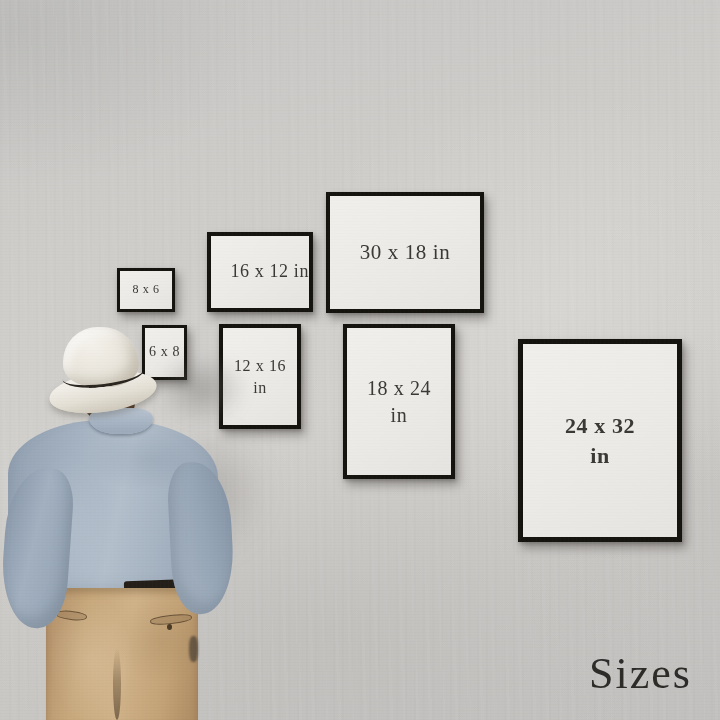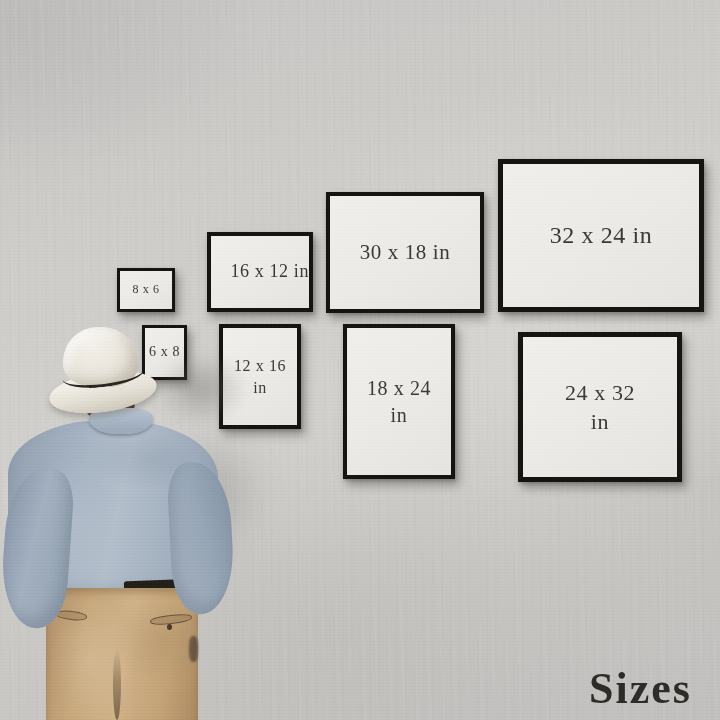--- a/index.html
+++ b/index.html
@@ -33,21 +33,21 @@
     text-align:center;color:#3a3936;letter-spacing:.6px;line-height:1.32;
   }
   .frame .lbl span{display:block;}
   #f-8x6   {left:117px;top:268px;width:58px; height:44px; border-width:3px;font-size:12px;}
   #f-16x12 {left:207px;top:232px;width:106px;height:80px; border-width:4px;font-size:18px;justify-content:flex-end;}
   #f-24x18 {left:326px;top:192px;width:158px;height:121px;border-width:4px;font-size:21px;}
   #f-32x24 {left:498px;top:159px;width:206px;height:153px;border-width:5px;font-size:24px;}
   #f-6x8   {left:142px;top:325px;width:45px; height:55px; border-width:3px;font-size:14px;}
   #f-12x16 {left:219px;top:324px;width:82px; height:105px;border-width:4px;font-size:16px;}
   #f-18x24 {left:343px;top:324px;width:112px;height:155px;border-width:4px;font-size:20px;}
-  #f-24x32 {left:518px;top:332px;width:164px;height:150px;border-width:5px;font-size:22px;}
+  #f-24x32 {left:518px;top:339px;width:164px;height:203px;border-width:5px;font-size:22px;font-weight:bold;}
   
   .cast-shadow{position:absolute;z-index:2;pointer-events:none;}
   .shadow-hat{
     left:152px;top:340px;width:118px;height:102px;filter:blur(7px);
     background:radial-gradient(ellipse 52% 46% at 42% 48%, rgba(104,102,98,0.40), rgba(104,102,98,0) 75%);
   }
   .shadow-body{
     left:146px;top:418px;width:148px;height:185px;filter:blur(13px);
     background:radial-gradient(ellipse 50% 48% at 44% 40%, rgba(104,102,98,0.30), rgba(104,102,98,0) 75%);
   }
@@ -128,22 +128,22 @@
     border-radius:46% 50% 42% 42% / 60% 64% 38% 38%;
     box-shadow:inset -8px -6px 12px rgba(148,140,124,0.35), inset 6px 8px 10px rgba(255,255,255,0.55);
   }
   .hat-band{
     left:62px;top:362px;width:82px;height:22px;transform:rotate(-7deg);
     border:0 solid transparent;border-bottom:3px solid #2b2620;border-radius:50%;
     background:transparent;
   }
   
   .caption{
-    position:absolute;z-index:4;right:28px;bottom:6px;
-    font-size:44px;font-weight:700;letter-spacing:2px;color:#2d2c29;
+    position:absolute;z-index:4;right:28px;bottom:21px;
+    font-size:44px;font-weight:400;letter-spacing:2px;color:#2d2c29;
   }
   
   .grain{
     position:absolute;inset:0;z-index:6;pointer-events:none;opacity:.55;
     background:
       repeating-linear-gradient(0deg, rgba(0,0,0,0.018) 0 1px, rgba(0,0,0,0) 1px 3px),
       repeating-linear-gradient(90deg, rgba(255,255,255,0.02) 0 1px, rgba(0,0,0,0) 1px 4px);
   }
 </style>
 </head>
@@ -159,25 +159,20 @@
     </div>
   </div>
   <div class="frame" id="f-16x12">
     <div class="lbl">
       <span>16 x 12 in</span>
     </div>
   </div>
   <div class="frame" id="f-24x18">
     <div class="lbl">
       <span>30 x 18 in</span>
-    </div>
-  </div>
-  <div class="frame" id="f-32x24">
-    <div class="lbl">
-      <span>32 x 24 in</span>
     </div>
   </div>
 
   <div class="frame" id="f-6x8">
     <div class="lbl">
       <span>6 x 8</span>
     </div>
   </div>
   <div class="frame" id="f-12x16">
     <div class="lbl">

